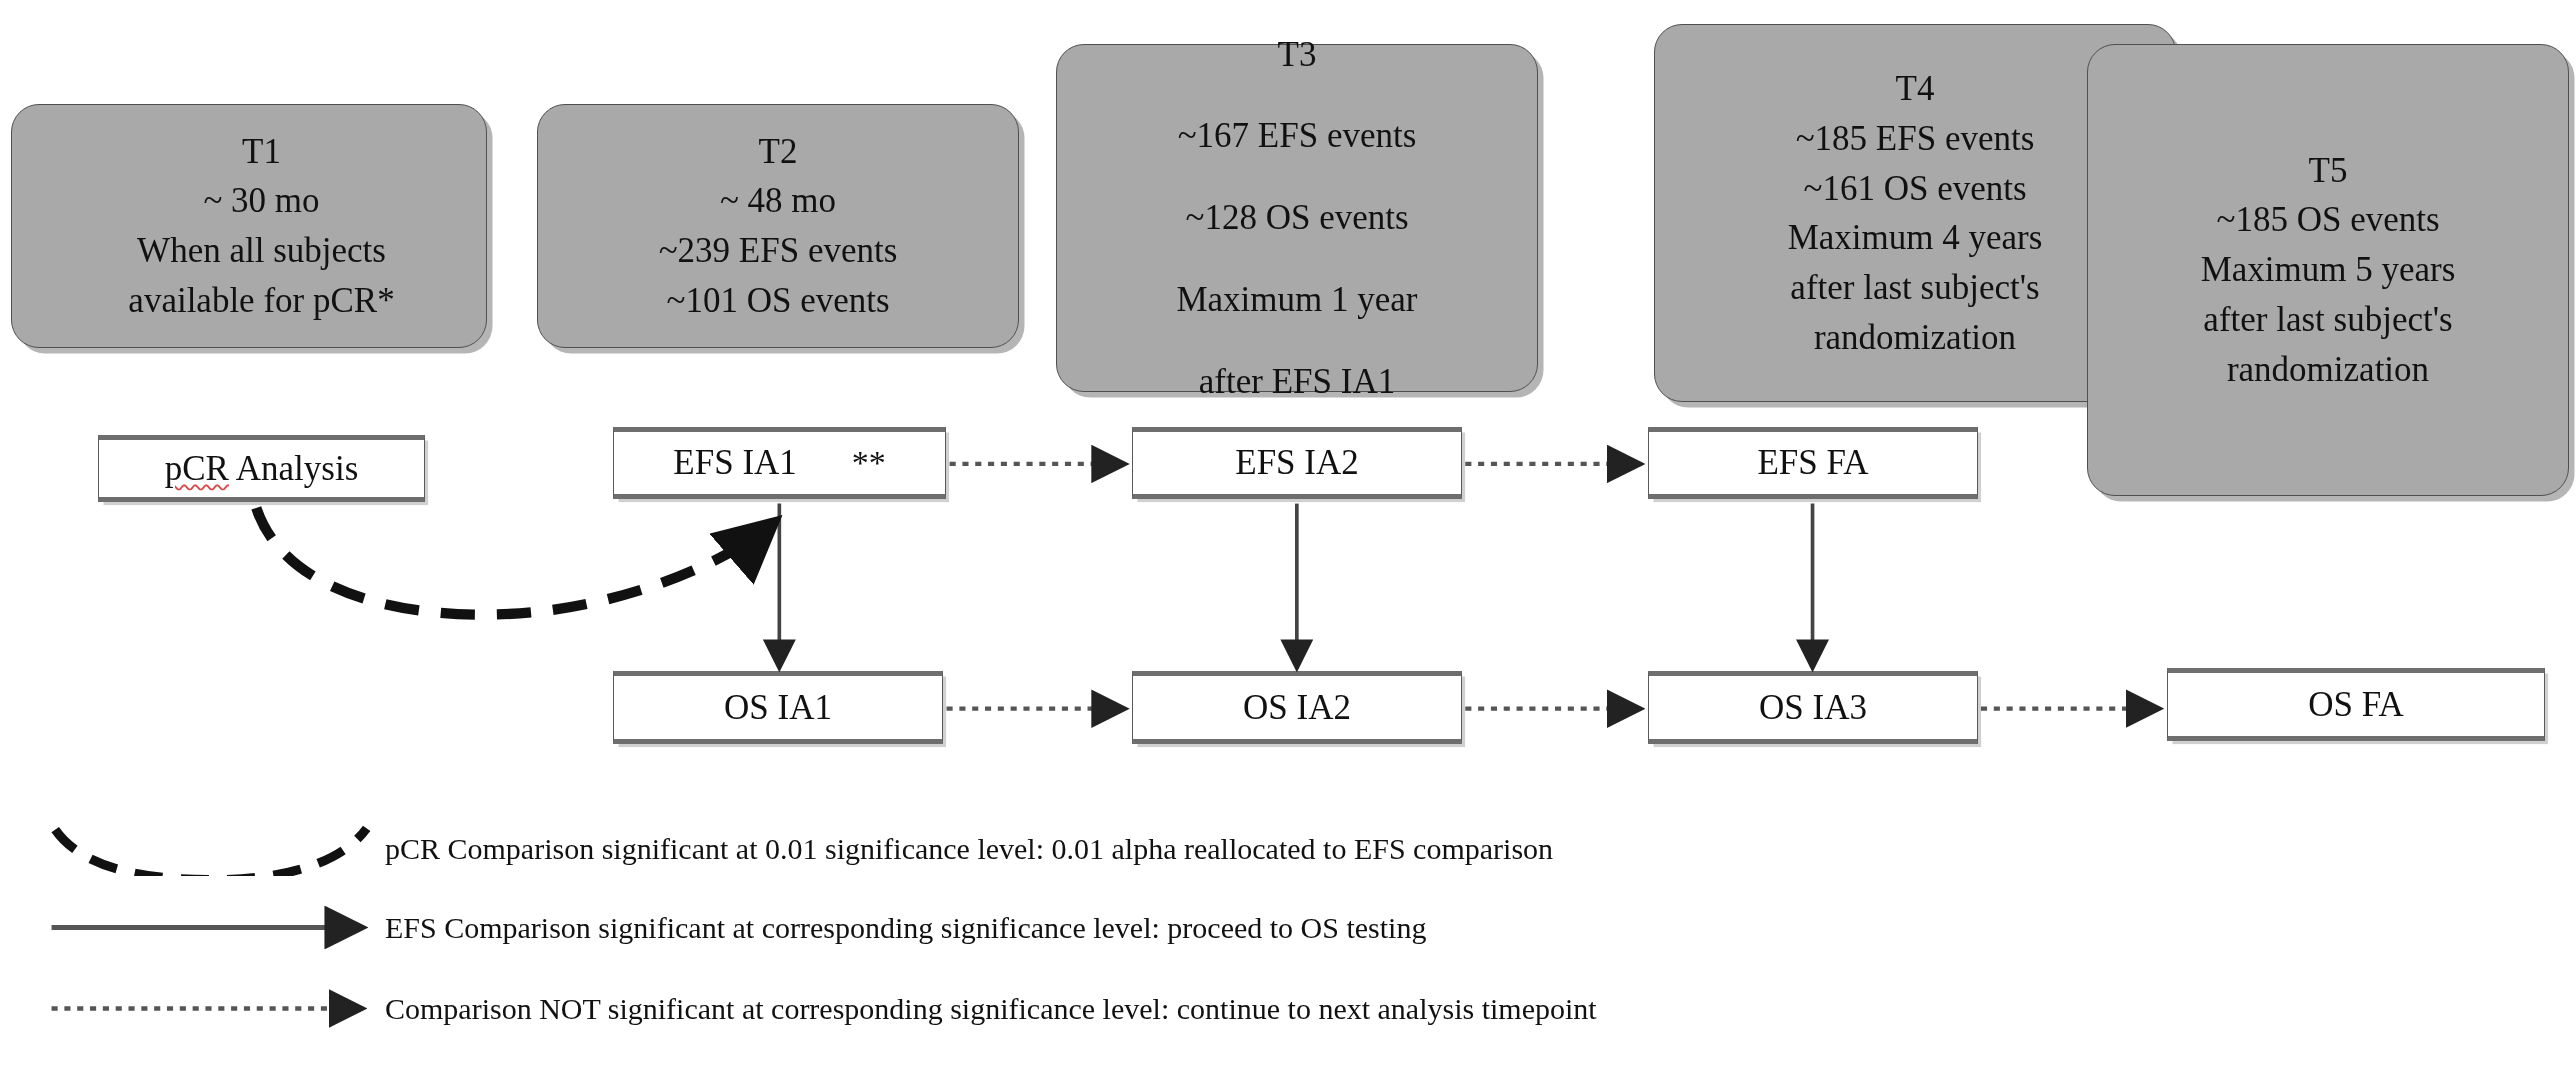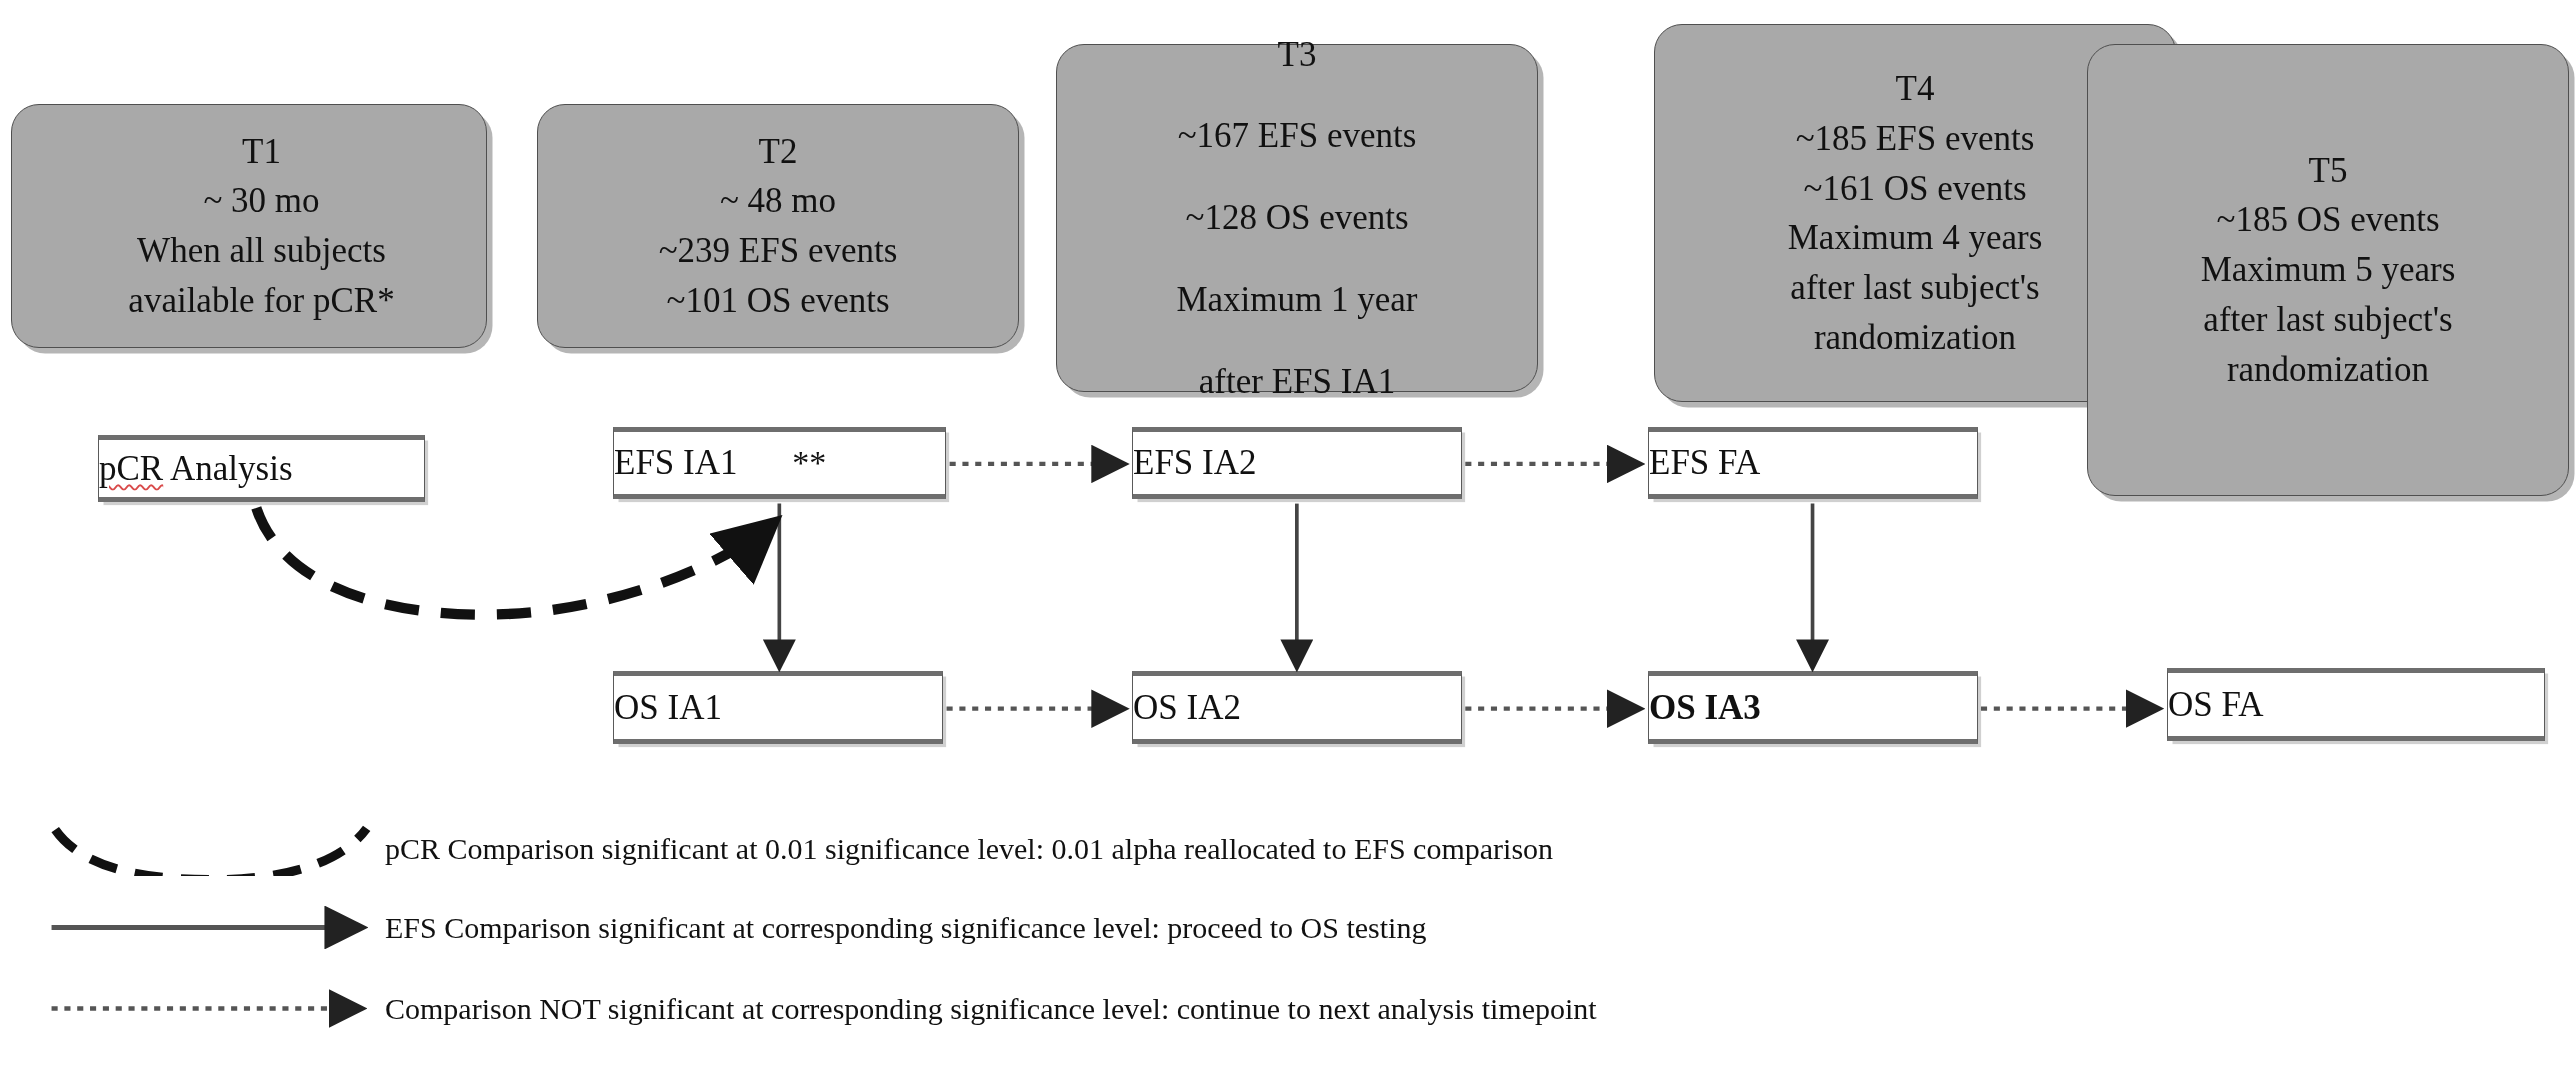--- a/index.html
+++ b/index.html
@@ -43,21 +43,21 @@
   .an-box {
     position: absolute;
     box-sizing: border-box;
     background: #ffffff;
     border: 1.8px solid #5a5a5a;
     border-top: 5.5px solid #6e6e6e;
     border-bottom: 5.5px solid #6e6e6e;
     box-shadow: 4.3px 4.3px 0 -1.2px rgba(150,150,150,0.45);
     display: flex;
     align-items: center;
-    justify-content: flex-start;
+    justify-content: center;
     font-size: 35px;
     color: #111111;
     white-space: nowrap;
   }
   .an-box .spellerr {
     text-decoration: underline wavy #d94a4a;
     text-decoration-thickness: 2.4px;
     text-underline-offset: 3.7px;
   }
   .an-box .stars { margin-left: 9.8px; font-size: 34px; }
@@ -153,21 +153,21 @@
   </div>
 
   <div class="an-box" style="left:613px; top:671px; width:330px; height:73px;">
     <span>OS IA1</span>
   </div>
 
   <div class="an-box" style="left:1132px; top:671px; width:330px; height:73px;">
     <span>OS IA2</span>
   </div>
 
-  <div class="an-box" style="left:1648px; top:671px; width:330px; height:73px;font-weight:bold;">
+  <div class="an-box" style="left:1648px; top:671px; width:330px; height:73px;">
     <span>OS IA3</span>
   </div>
 
   <div class="an-box" style="left:2167px; top:668px; width:378px; height:73px;">
     <span>OS FA</span>
   </div>
 
   <svg id="wires" viewBox="0 0 4221 1766">
     <defs>
       <marker id="arrowSolid" markerWidth="9" markerHeight="9" refX="7.4" refY="4.5" orient="auto" markerUnits="strokeWidth">

